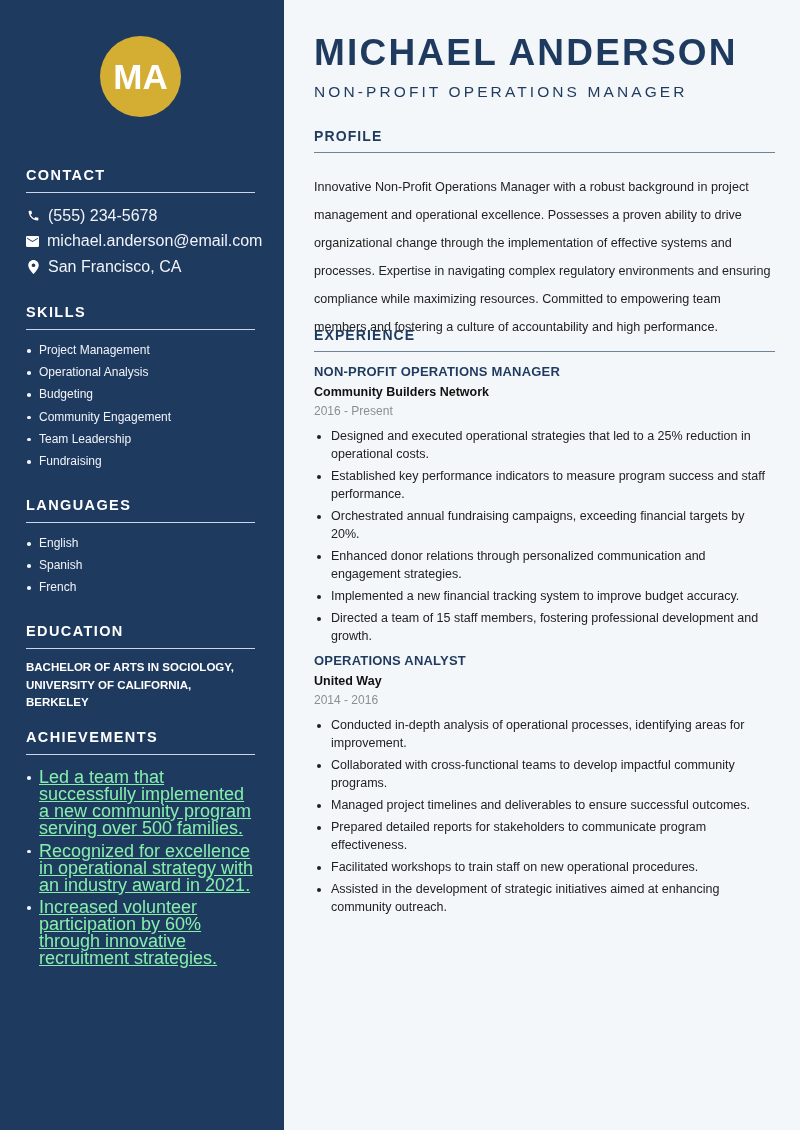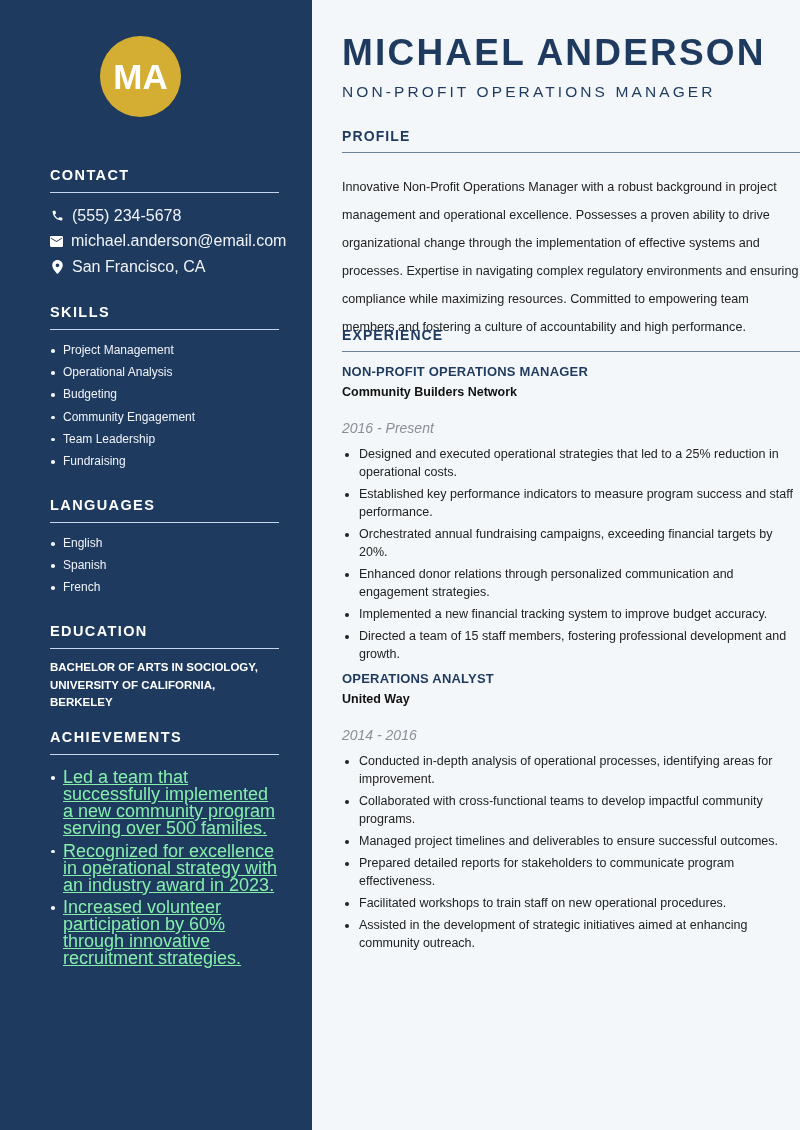--- a/index.html
+++ b/index.html
@@ -5,39 +5,39 @@
     * { box-sizing: border-box; margin: 0; padding: 0; }
     html, body { width: 800px; height: 1130px; }
     body {
       font-family: "Liberation Sans", "DejaVu Sans", sans-serif;
       background: #f4f7f9;
       position: relative;
       overflow: hidden;
     }
     .page { display: flex; width: 800px; height: 1130px; }
     .sidebar {
-      width: 312px; height: 1130px;
+      width: 284px; height: 1130px;
       background: #1f3a5f;
       color: #ffffff;
       padding: 0 26px;
       position: relative;
     }
     .avatar {
       position: absolute;
       left: 100px; top: 36px;
       width: 81px; height: 81px;
       border-radius: 50%;
       background: #d4ae33;
       display: flex; align-items: center; justify-content: center;
       color: #ffffff;
       font-weight: bold;
       font-size: 35px;
       letter-spacing: 0px;
     }
-    .side-section { position: absolute; left: 26px; width: 229px; margin-left: 24px; }
+    .side-section { position: absolute; left: 26px; width: 229px; }
     .side-heading {
       font-size: 14.5px;
       font-weight: bold;
       letter-spacing: 1.4px;
       color: #ffffff;
       padding-bottom: 9px;
       border-bottom: 1.5px solid #c7d6ec;
     }
     .contact-list { list-style: none; margin-top: 10px; }
     .contact-item {
@@ -135,23 +135,22 @@
       color: #1f3a5f;
       letter-spacing: 0.2px;
     }
     .company {
       margin-top: 6px;
       font-size: 12.5px;
       font-weight: bold;
       color: #111111;
     }
     .dates {
-      margin-top: 21px;
-      font-size: 14px;
-      font-style: italic;
+      margin-top: 5px;
+      font-size: 12px;
       color: #8a8f96;
     }
     .job-bullets { list-style: none; margin-top: 9px; }
     .job-bullets li {
       position: relative;
       padding-left: 17px;
       font-size: 12.5px;
       line-height: 18px;
       color: #222222;
       margin-bottom: 4px;
@@ -231,21 +230,21 @@
       <div class="edu-text">
         <div>BACHELOR OF ARTS IN SOCIOLOGY,</div>
         <div>UNIVERSITY OF CALIFORNIA, BERKELEY</div>
       </div>
     </section>
 
     <section class="side-section" style="top:729px;">
       <h2 class="side-heading">ACHIEVEMENTS</h2>
       <ul class="ach-list">
         <li>Led a team that successfully implemented a new community program serving over 500 families.</li>
-        <li>Recognized for excellence in operational strategy with an industry award in 2023.</li>
+        <li>Recognized for excellence in operational strategy with an industry award in 2021.</li>
         <li>Increased volunteer participation by 60% through innovative recruitment strategies.</li>
       </ul>
     </section>
   </aside>
 
   <main class="main">
     <h1 class="name">MICHAEL ANDERSON</h1>
     <div class="title">NON-PROFIT OPERATIONS MANAGER</div>
 
     <section class="main-section" style="top:128px;">

